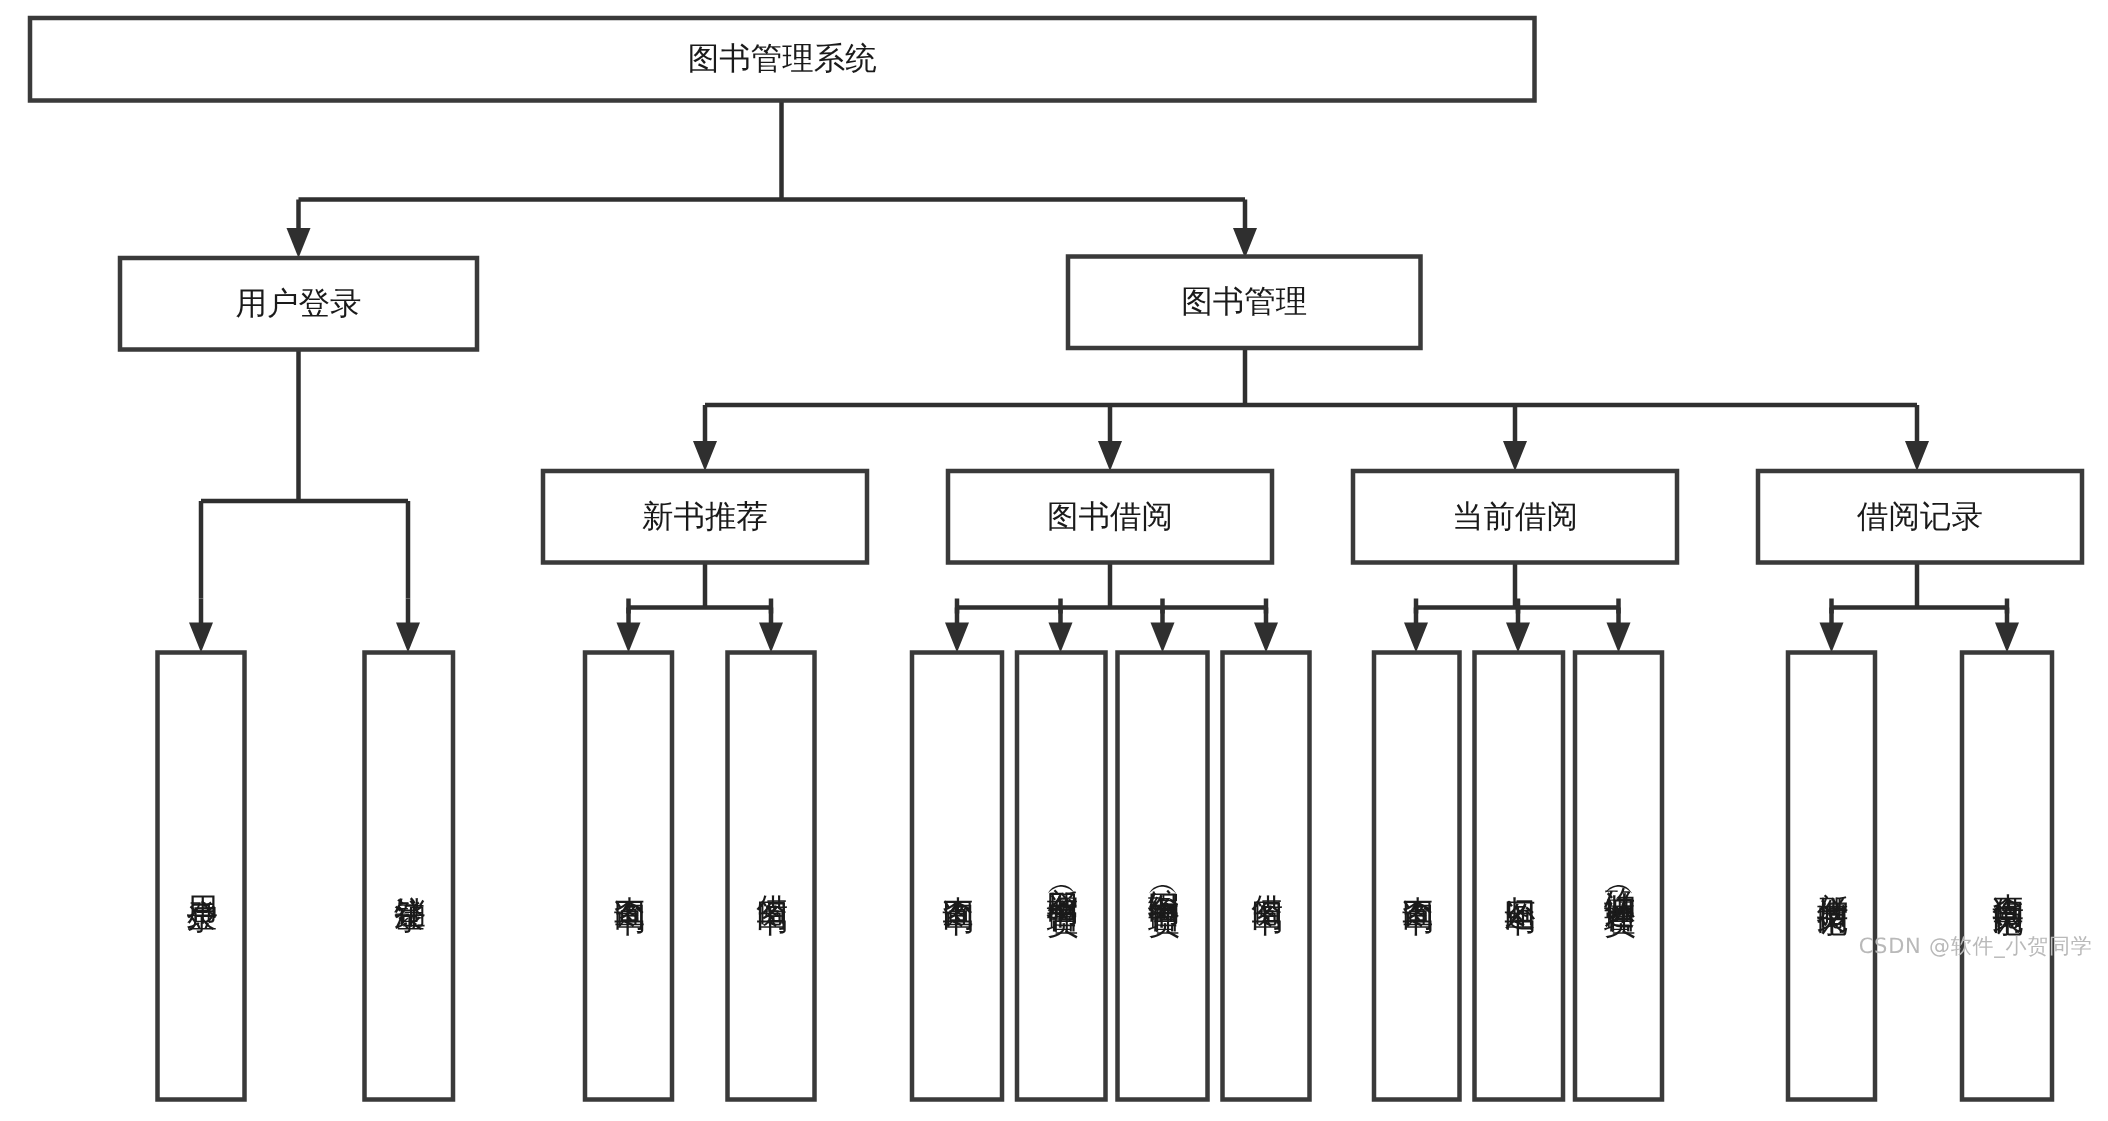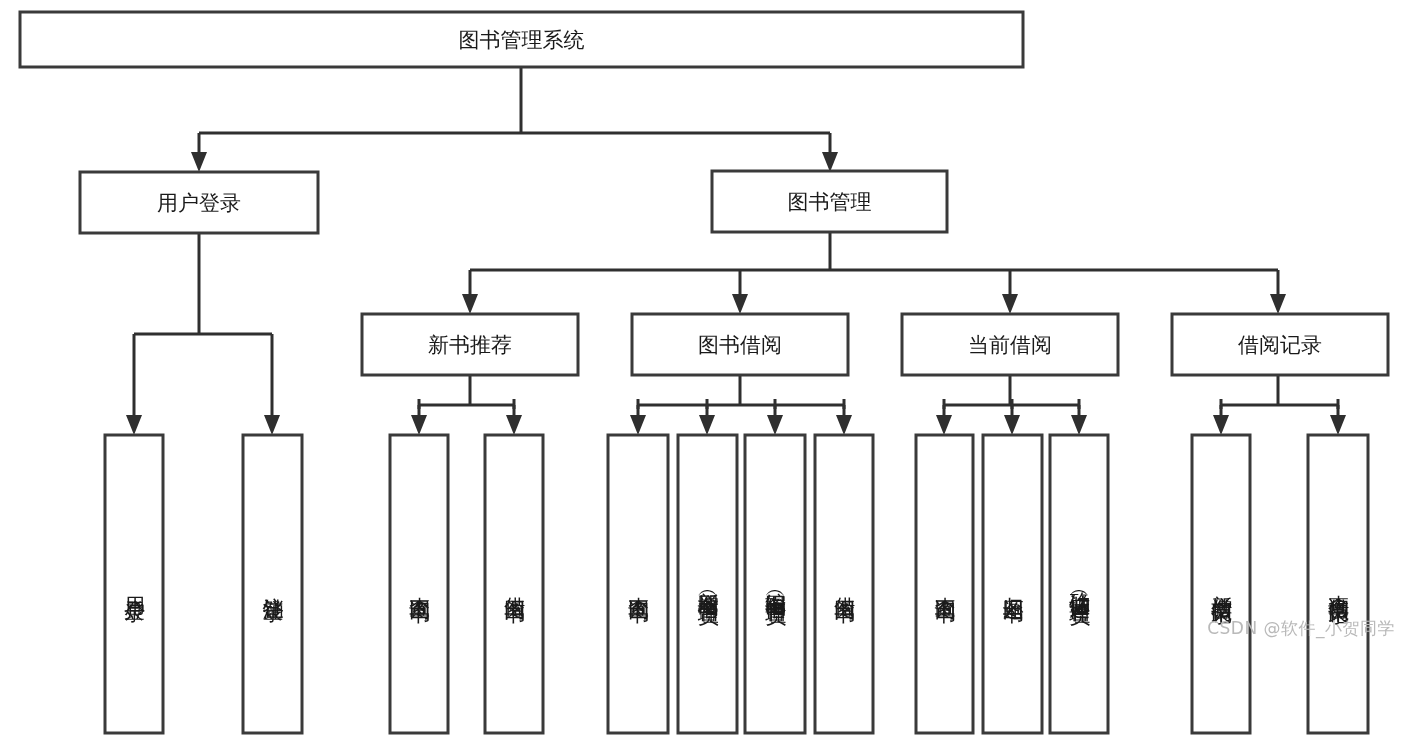--- a/index.html
+++ b/index.html
@@ -64,21 +64,21 @@
     justify-content: center;
     text-align: center;
     white-space: nowrap;
     pointer-events: none;
   }
   .watermark {
     position: absolute;
     right: 10px;
     bottom: 4px;
     font-family: "DejaVu Sans", "Liberation Sans", sans-serif;
-    font-size: 17px;
+    font-size: 14px;
     color: #b9b9b9;
     letter-spacing: 0.5px;
     white-space: nowrap;
   }
 </style>
 </head>
 <body>
 
 <div id="diagram-root">
   <svg class="diagram" id="diagram-svg" viewBox="0 0 1405 747" xmlns="http://www.w3.org/2000/svg">

